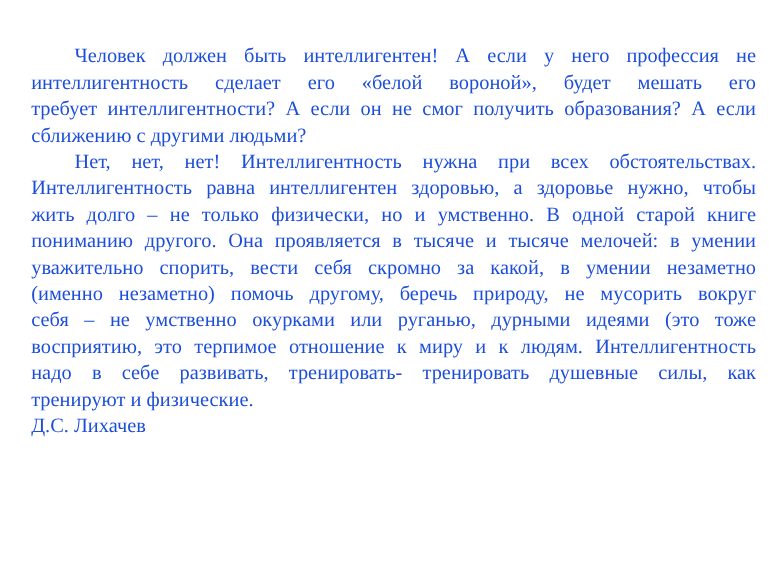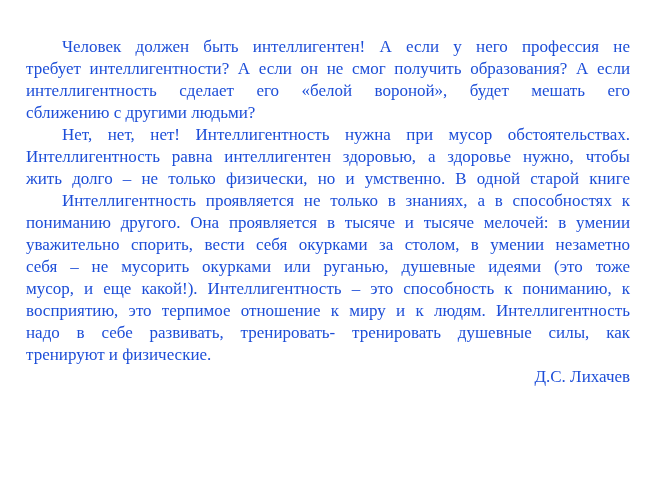--- a/index.html
+++ b/index.html
@@ -29,41 +29,40 @@
     white-space: normal;
   }
   .line.para-end {
     text-align: right;
     text-align-last: left;
   }
   .line.indent {
     text-indent: 36px;
   }
   .signature {
-    text-align: right;
+    text-align: left;
     line-height: 22px;
   }
 </style>
 </head>
 <body>
 
 <div class="slide" style="background: rgb(255, 255, 255);">
   <div class="text-block" style="color: #1d4ed8;">
     <div>
         <div class="line indent">Человек должен быть интеллигентен! А если у него профессия не</div>
+        <div class="line">интеллигентность сделает его «белой вороной», будет мешать его</div>
         <div class="line">требует интеллигентности? А если он не смог получить образования? А если</div>
-        <div class="line">интеллигентность сделает его «белой вороной», будет мешать его</div>
         <div class="line para-end">сближению с другими людьми?</div>
-        <div class="line indent">Нет, нет, нет! Интеллигентность нужна при мусор обстоятельствах.</div>
+        <div class="line indent">Нет, нет, нет! Интеллигентность нужна при всех обстоятельствах.</div>
         <div class="line">Интеллигентность равна интеллигентен здоровью, а здоровье нужно, чтобы</div>
         <div class="line">жить долго – не только физически, но и умственно. В одной старой книге</div>
-        <div class="line indent">Интеллигентность проявляется не только в знаниях, а в способностях к</div>
         <div class="line">пониманию другого. Она проявляется в тысяче и тысяче мелочей: в умении</div>
-        <div class="line">уважительно спорить, вести себя окурками за столом, в умении незаметно</div>
-        <div class="line">себя – не мусорить окурками или руганью, душевные идеями (это тоже</div>
-        <div class="line">мусор, и еще какой!). Интеллигентность – это способность к пониманию, к</div>
+        <div class="line">уважительно спорить, вести себя скромно за какой, в умении незаметно</div>
+        <div class="line">(именно незаметно) помочь другому, беречь природу, не мусорить вокруг</div>
+        <div class="line">себя – не умственно окурками или руганью, дурными идеями (это тоже</div>
         <div class="line">восприятию, это терпимое отношение к миру и к людям. Интеллигентность</div>
         <div class="line">надо в себе развивать, тренировать- тренировать душевные силы, как</div>
         <div class="line para-end">тренируют и физические.</div>
       </div>
     <div class="signature">Д.С. Лихачев</div>
   </div>
 </div>
 
 </body></html>

